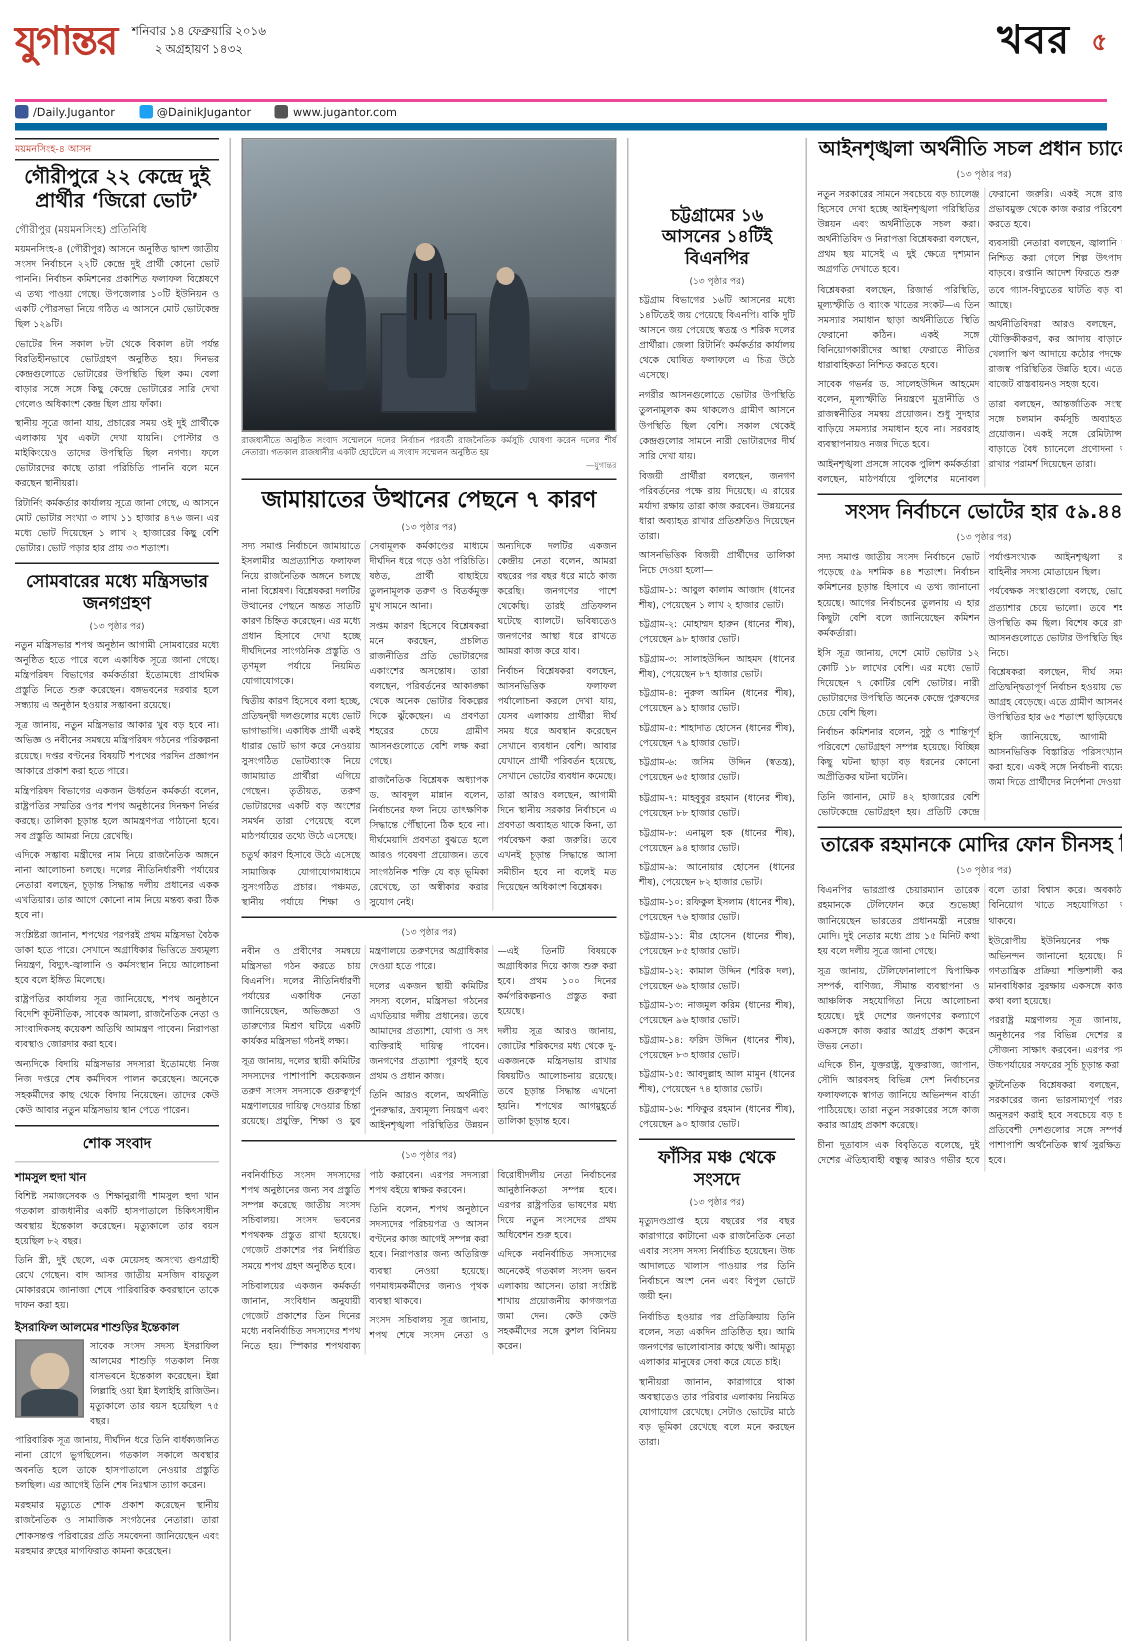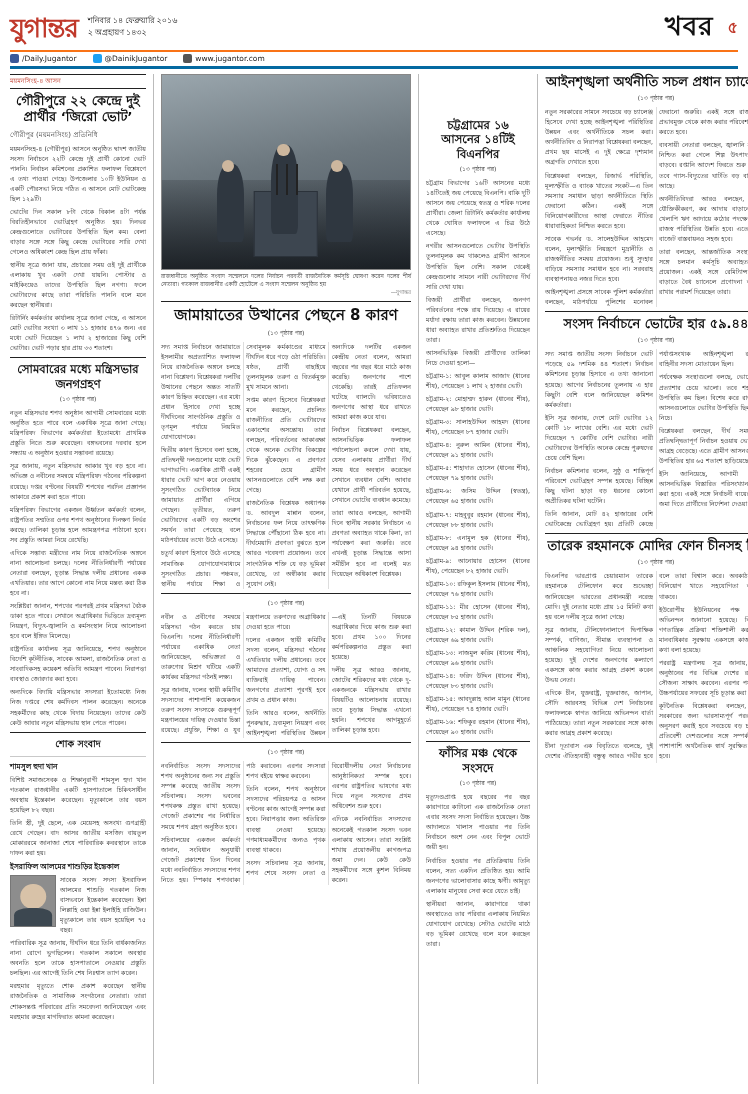--- a/index.html
+++ b/index.html
@@ -7,29 +7,29 @@
   body {
     width: 748px; height: 1094px;
     background: #ffffff;
     font-family: "Liberation Serif", "DejaVu Serif", serif;
     color: #111;
     overflow: hidden;
   }
   .page { width:748px; height:1094px; position:relative; padding: 6px 10px 0 10px; }
 
   
-  .masthead { display:flex; align-items:center; justify-content:space-between; border-bottom: 2px solid #f97316; padding-bottom:0; }
+  .masthead { display:flex; align-items:center; justify-content:space-between; border-bottom: 2px solid #ec4899; padding-bottom:16px;text-align:center; }
   .logo-wrap { display:flex; align-items:flex-end; gap:10px; }
   .logo { font-family:"DejaVu Sans", sans-serif; font-weight:bold; font-size:26px; color:#c0392b; letter-spacing:-1px; line-height:1; }
   .logo-date { font-size:8px; line-height:1.5; color:#222; padding-bottom:2px; }
   .kh-title { font-family:"DejaVu Sans", sans-serif; font-weight:bold; font-size:26px; color:#111; letter-spacing:1px; }
   .page-num { font-size:16px; font-weight:bold; color:#c0392b; padding-left:14px; }
 
   
-  .socialbar { display:flex; align-items:center; gap:16px; border-bottom:3px solid #0369a1; padding:2px 0 3px 0; font-size:7.5px; font-family:"DejaVu Sans", sans-serif; }
+  .socialbar { display:flex; align-items:center; gap:16px; border-bottom:5px solid #0369a1; padding:2px 0 3px 0; font-size:7.5px; font-family:"DejaVu Sans", sans-serif; }
   .soc { display:flex; align-items:center; gap:3px; color:#222; }
   .soc .dot { width:9px; height:9px; border-radius:2px; background:#2b4c8c; display:inline-block; }
   .soc .dot.fb { background:#3b5998; }
   .soc .dot.tw { background:#1da1f2; }
   .soc .dot.web { background:#555; }
 
   
   .grid { display:flex; gap:7px; margin-top:5px; height:1010px; }
   .col { flex: 1 1 0; }
   .col-1 { width:136px; flex:0 0 136px; }
@@ -165,21 +165,21 @@
         <div class="person" style="left:66%;"></div>
         <div class="head-d" style="left:68%;bottom:50%;"></div>
         <div class="mic" style="left:46%;"></div>
         <div class="mic" style="left:50%;"></div>
         <div class="mic" style="left:54%;"></div>
       </div>
       <div class="caption">রাজধানীতে অনুষ্ঠিত সংবাদ সম্মেলনে দলের নির্বাচন পরবর্তী রাজনৈতিক কর্মসূচি ঘোষণা করেন দলের শীর্ষ নেতারা। গতকাল রাজধানীর একটি হোটেলে এ সংবাদ সম্মেলন অনুষ্ঠিত হয়</div>
       <div class="credit">—যুগান্তর</div>
 
       <div class="rule"></div>
-      <h2 class="head h-xl">জামায়াতের উত্থানের পেছনে 8 কারণ</h2>
+      <h2 class="head h-xl">জামায়াতের উত্থানের পেছনে ৭ কারণ</h2>
       <div class="cont">(১৩ পৃষ্ঠার পর)</div>
       <div class="cols3">
         <p class="body">সদ্য সমাপ্ত নির্বাচনে জামায়াতে ইসলামীর অপ্রত্যাশিত ফলাফল নিয়ে রাজনৈতিক অঙ্গনে চলছে নানা বিশ্লেষণ। বিশ্লেষকরা দলটির উত্থানের পেছনে অন্তত সাতটি কারণ চিহ্নিত করেছেন। এর মধ্যে প্রধান হিসাবে দেখা হচ্ছে দীর্ঘদিনের সাংগঠনিক প্রস্তুতি ও তৃণমূল পর্যায়ে নিয়মিত যোগাযোগকে।</p>
         <p class="body">দ্বিতীয় কারণ হিসেবে বলা হচ্ছে, প্রতিদ্বন্দ্বী দলগুলোর মধ্যে ভোট ভাগাভাগি। একাধিক প্রার্থী একই ধারার ভোট ভাগ করে নেওয়ায় সুসংগঠিত ভোটব্যাংক নিয়ে জামায়াত প্রার্থীরা এগিয়ে গেছেন। তৃতীয়ত, তরুণ ভোটারদের একটি বড় অংশের সমর্থন তারা পেয়েছে বলে মাঠপর্যায়ের তথ্যে উঠে এসেছে।</p>
         <p class="body">চতুর্থ কারণ হিসাবে উঠে এসেছে সামাজিক যোগাযোগমাধ্যমে সুসংগঠিত প্রচার। পঞ্চমত, স্থানীয় পর্যায়ে শিক্ষা ও সেবামূলক কর্মকাণ্ডের মাধ্যমে দীর্ঘদিন ধরে গড়ে ওঠা পরিচিতি। ষষ্ঠত, প্রার্থী বাছাইয়ে তুলনামূলক তরুণ ও বিতর্কমুক্ত মুখ সামনে আনা।</p>
         <p class="body">সপ্তম কারণ হিসেবে বিশ্লেষকরা মনে করছেন, প্রচলিত রাজনীতির প্রতি ভোটারদের একাংশের অসন্তোষ। তারা বলছেন, পরিবর্তনের আকাঙ্ক্ষা থেকে অনেক ভোটার বিকল্পের দিকে ঝুঁকেছেন। এ প্রবণতা শহরের চেয়ে গ্রামীণ আসনগুলোতে বেশি লক্ষ করা গেছে।</p>
         <p class="body">রাজনৈতিক বিশ্লেষক অধ্যাপক ড. আবদুল মান্নান বলেন, নির্বাচনের ফল নিয়ে তাৎক্ষণিক সিদ্ধান্তে পৌঁছানো ঠিক হবে না। দীর্ঘমেয়াদি প্রবণতা বুঝতে হলে আরও গবেষণা প্রয়োজন। তবে সাংগঠনিক শক্তি যে বড় ভূমিকা রেখেছে, তা অস্বীকার করার সুযোগ নেই।</p>
         <p class="body">অন্যদিকে দলটির একজন কেন্দ্রীয় নেতা বলেন, আমরা বছরের পর বছর ধরে মাঠে কাজ করেছি। জনগণের পাশে থেকেছি। তারই প্রতিফলন ঘটেছে ব্যালটে। ভবিষ্যতেও জনগণের আস্থা ধরে রাখতে আমরা কাজ করে যাব।</p>
         <p class="body">নির্বাচন বিশ্লেষকরা বলছেন, আসনভিত্তিক ফলাফল পর্যালোচনা করলে দেখা যায়, যেসব এলাকায় প্রার্থীরা দীর্ঘ সময় ধরে অবস্থান করেছেন সেখানে ব্যবধান বেশি। আবার যেখানে প্রার্থী পরিবর্তন হয়েছে, সেখানে ভোটের ব্যবধান কমেছে।</p>
         <p class="body">তারা আরও বলছেন, আগামী দিনে স্থানীয় সরকার নির্বাচনে এ প্রবণতা অব্যাহত থাকে কিনা, তা পর্যবেক্ষণ করা জরুরি। তবে এখনই চূড়ান্ত সিদ্ধান্তে আসা সমীচীন হবে না বলেই মত দিয়েছেন অধিকাংশ বিশ্লেষক।</p>

